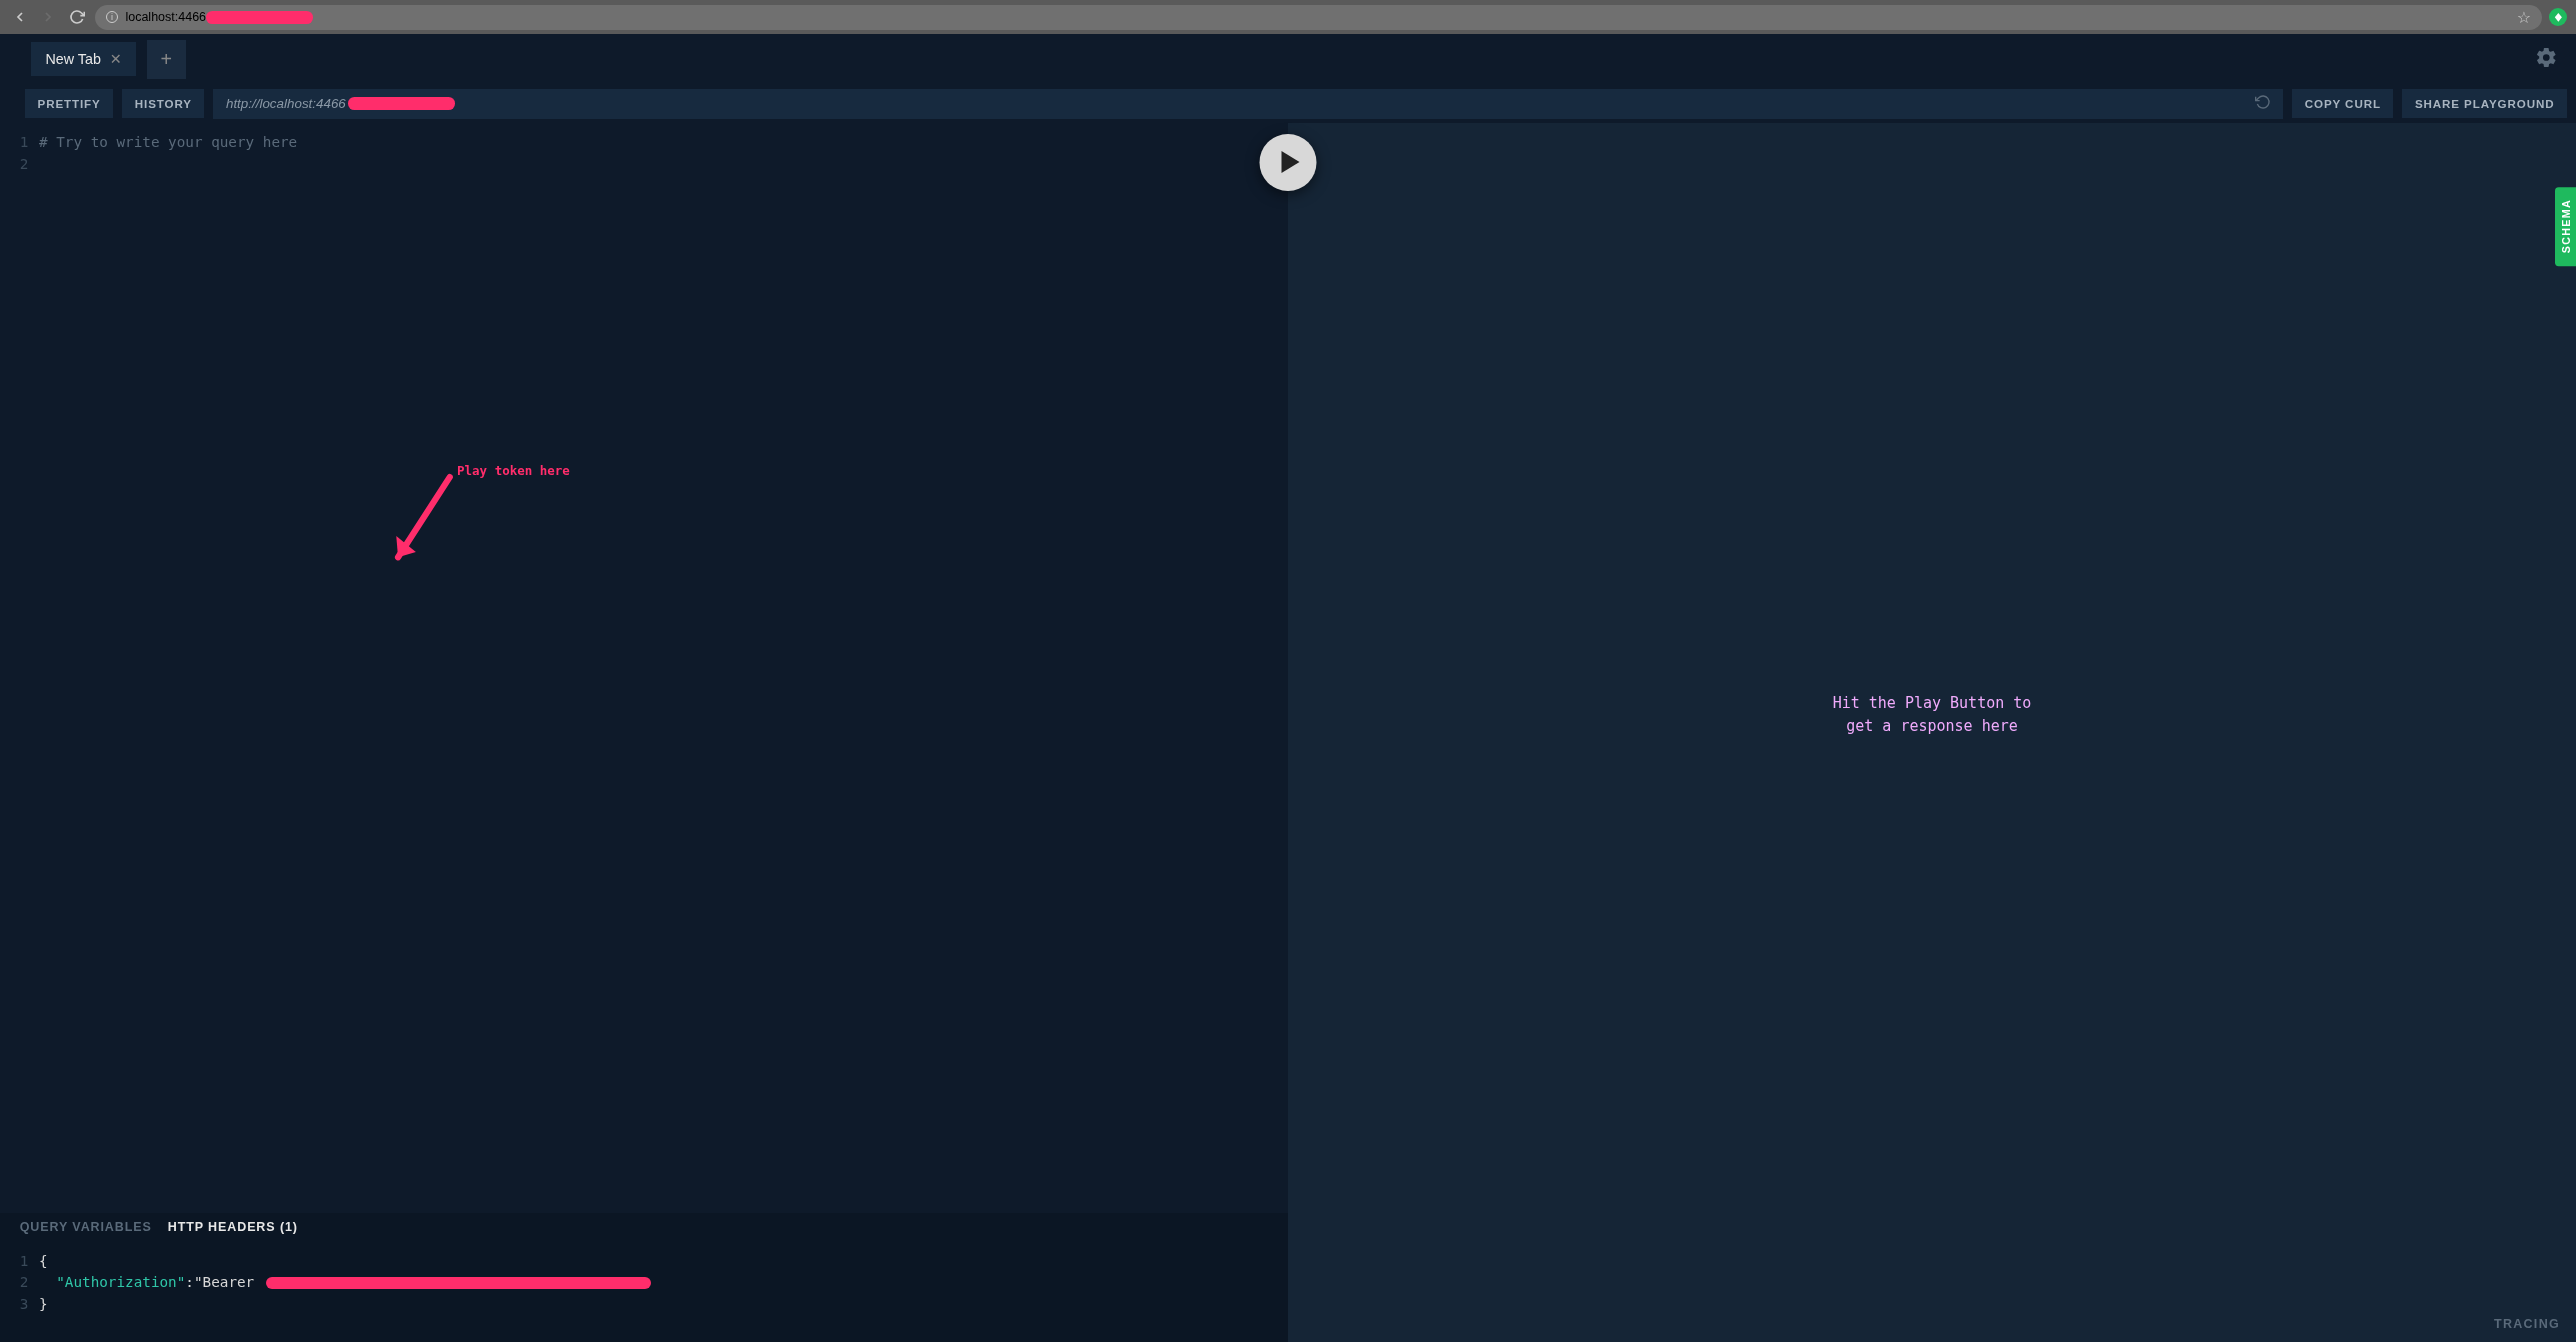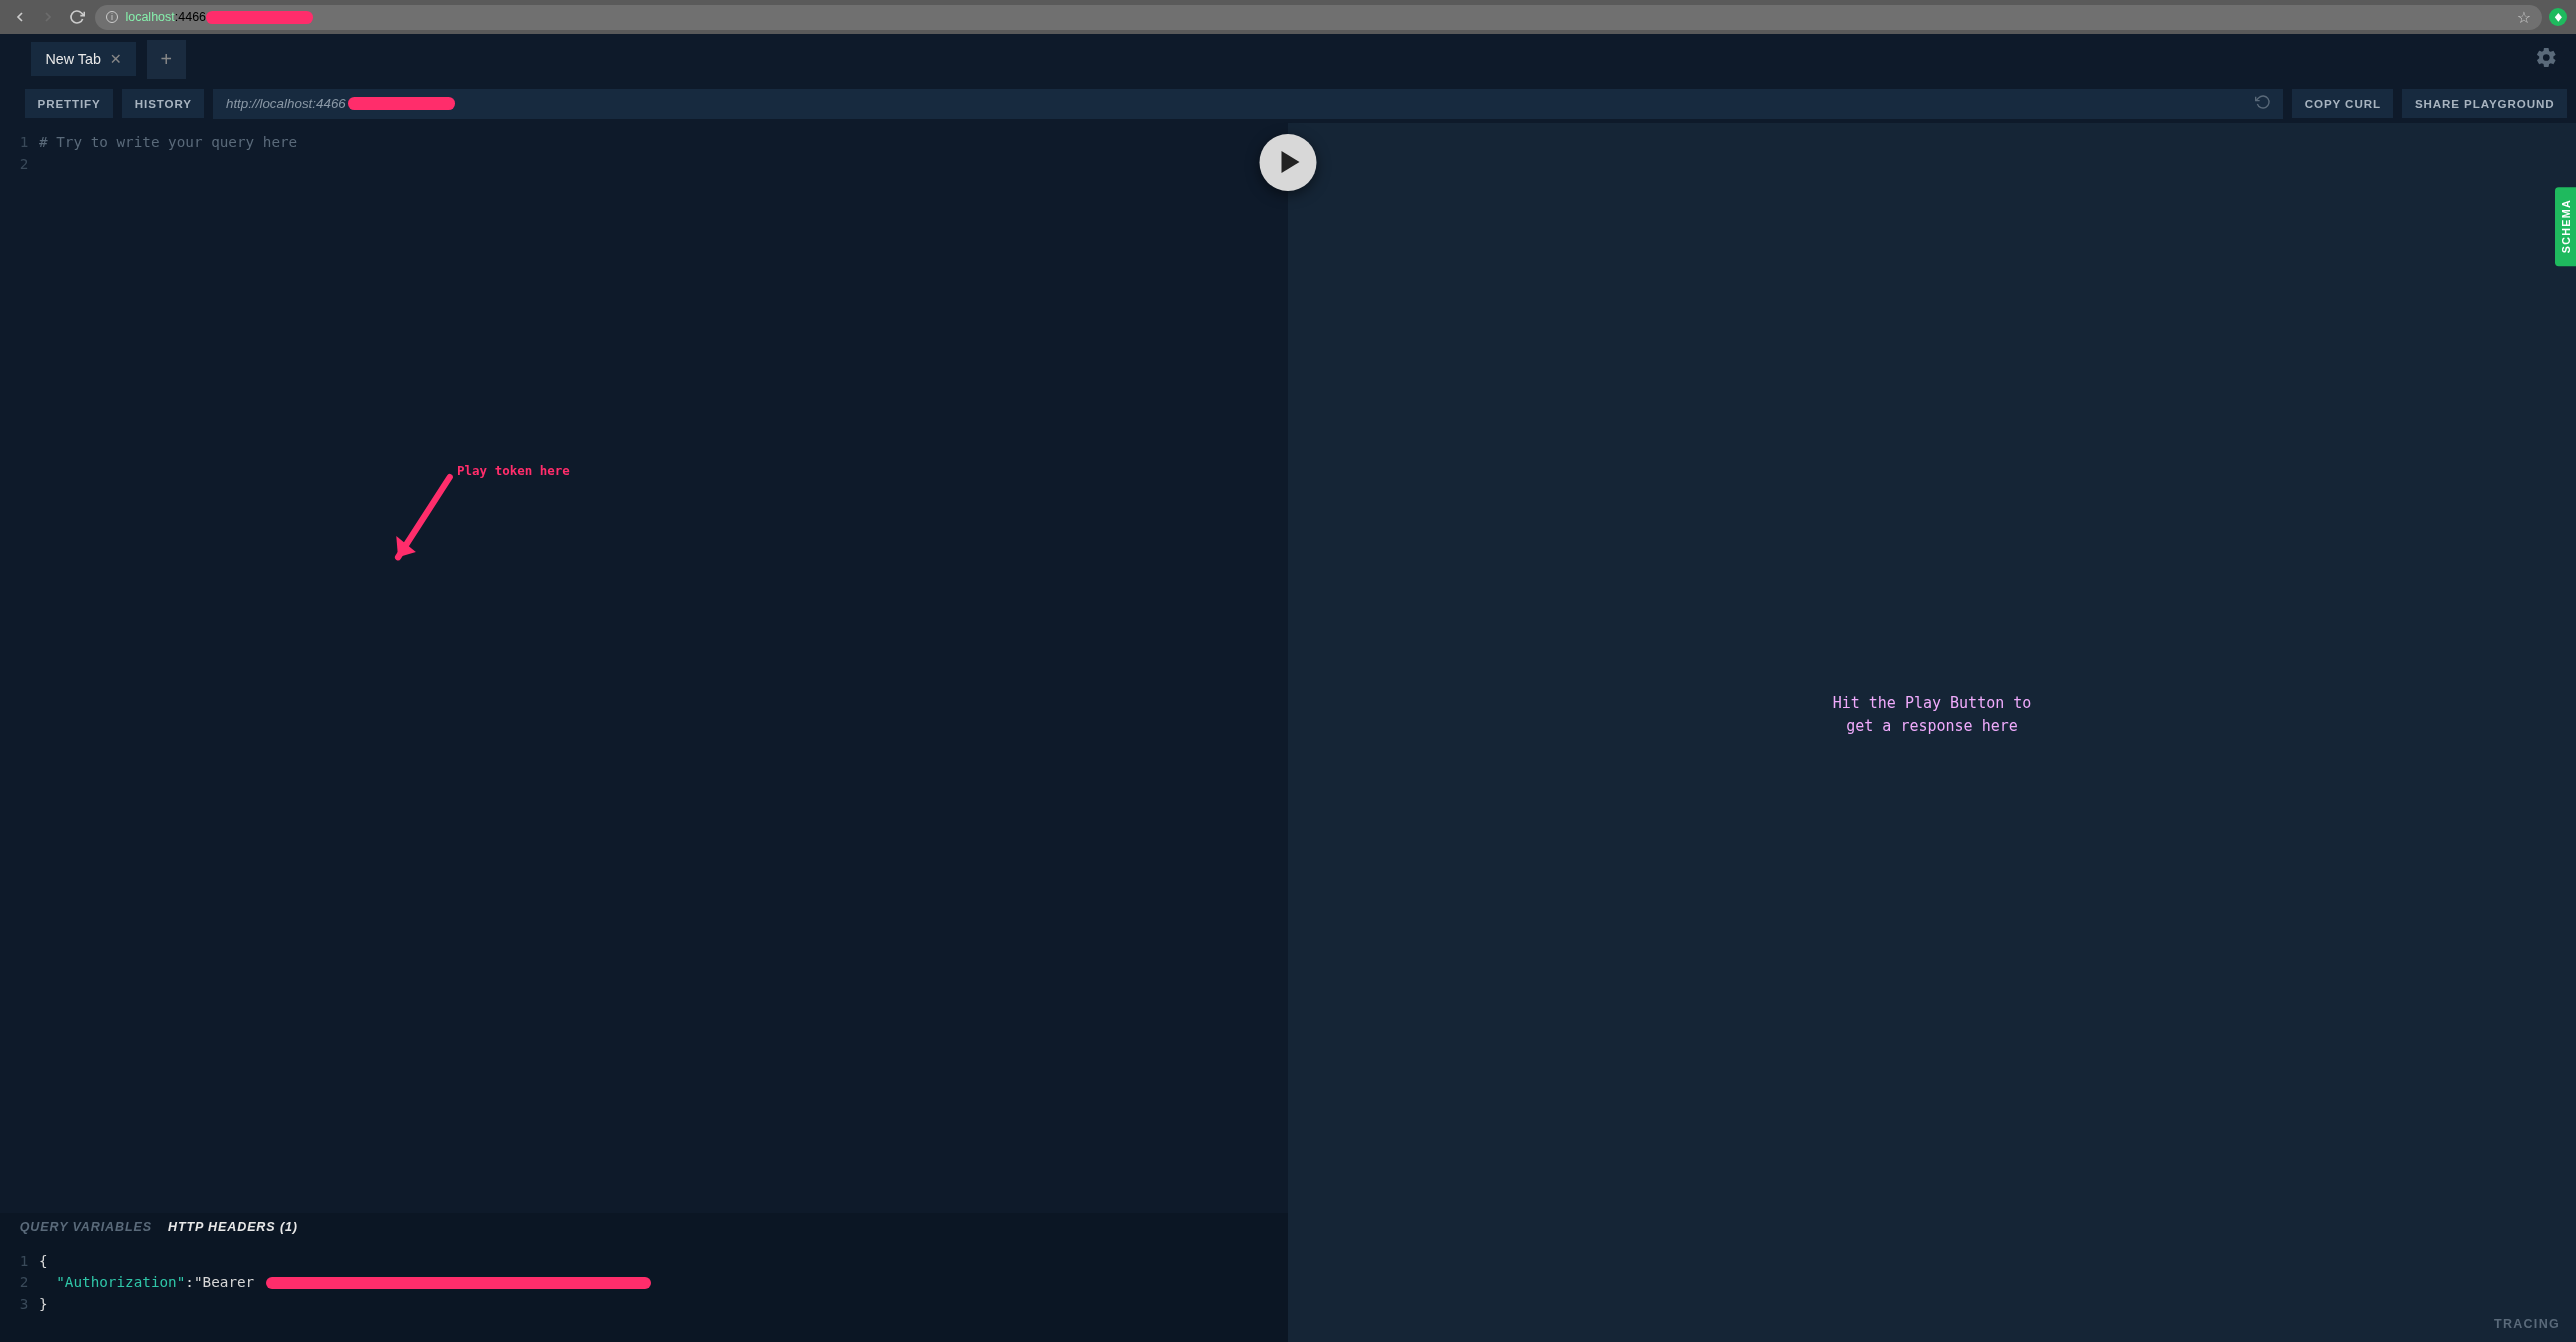--- a/index.html
+++ b/index.html
@@ -48,21 +48,21 @@
       height: 12.5px;
       border: 1.3px solid #ccc;
       border-radius: 50%;
       display: flex;
       align-items: center;
       justify-content: center;
       font-size: 9px;
       color: #ccc;
     }
     .url-text { color: #eee; }
-    .url-host { color: #86efac; }
+    .url-host { color: #000000; }
     .url-port { color: #000000; }
     .url-redact {
       display: inline-block;
       width: 107px;
       height: 12.5px;
       background: #ff2d6b;
       border-radius: 6.3px;
       vertical-align: middle;
     }
     .star-icon {
@@ -242,21 +242,20 @@
       display: flex;
       gap: 16px;
       padding: 7.2px 19.7px;
       font-weight: 600;
       letter-spacing: 0.9px;
       font-size: 12.5px;
     }
     .bottom-tab {
       color: #5a6a7a;
       cursor: pointer;
-      font-style: italic;
     }
     .bottom-tab.active { color: #e8e8e8; }
     
     
     .headers-editor {
       display: flex;
       font-family: 'Menlo', 'Monaco', monospace;
       font-size: 14.3px;
       padding: 9px 0 27px 0;
     }

